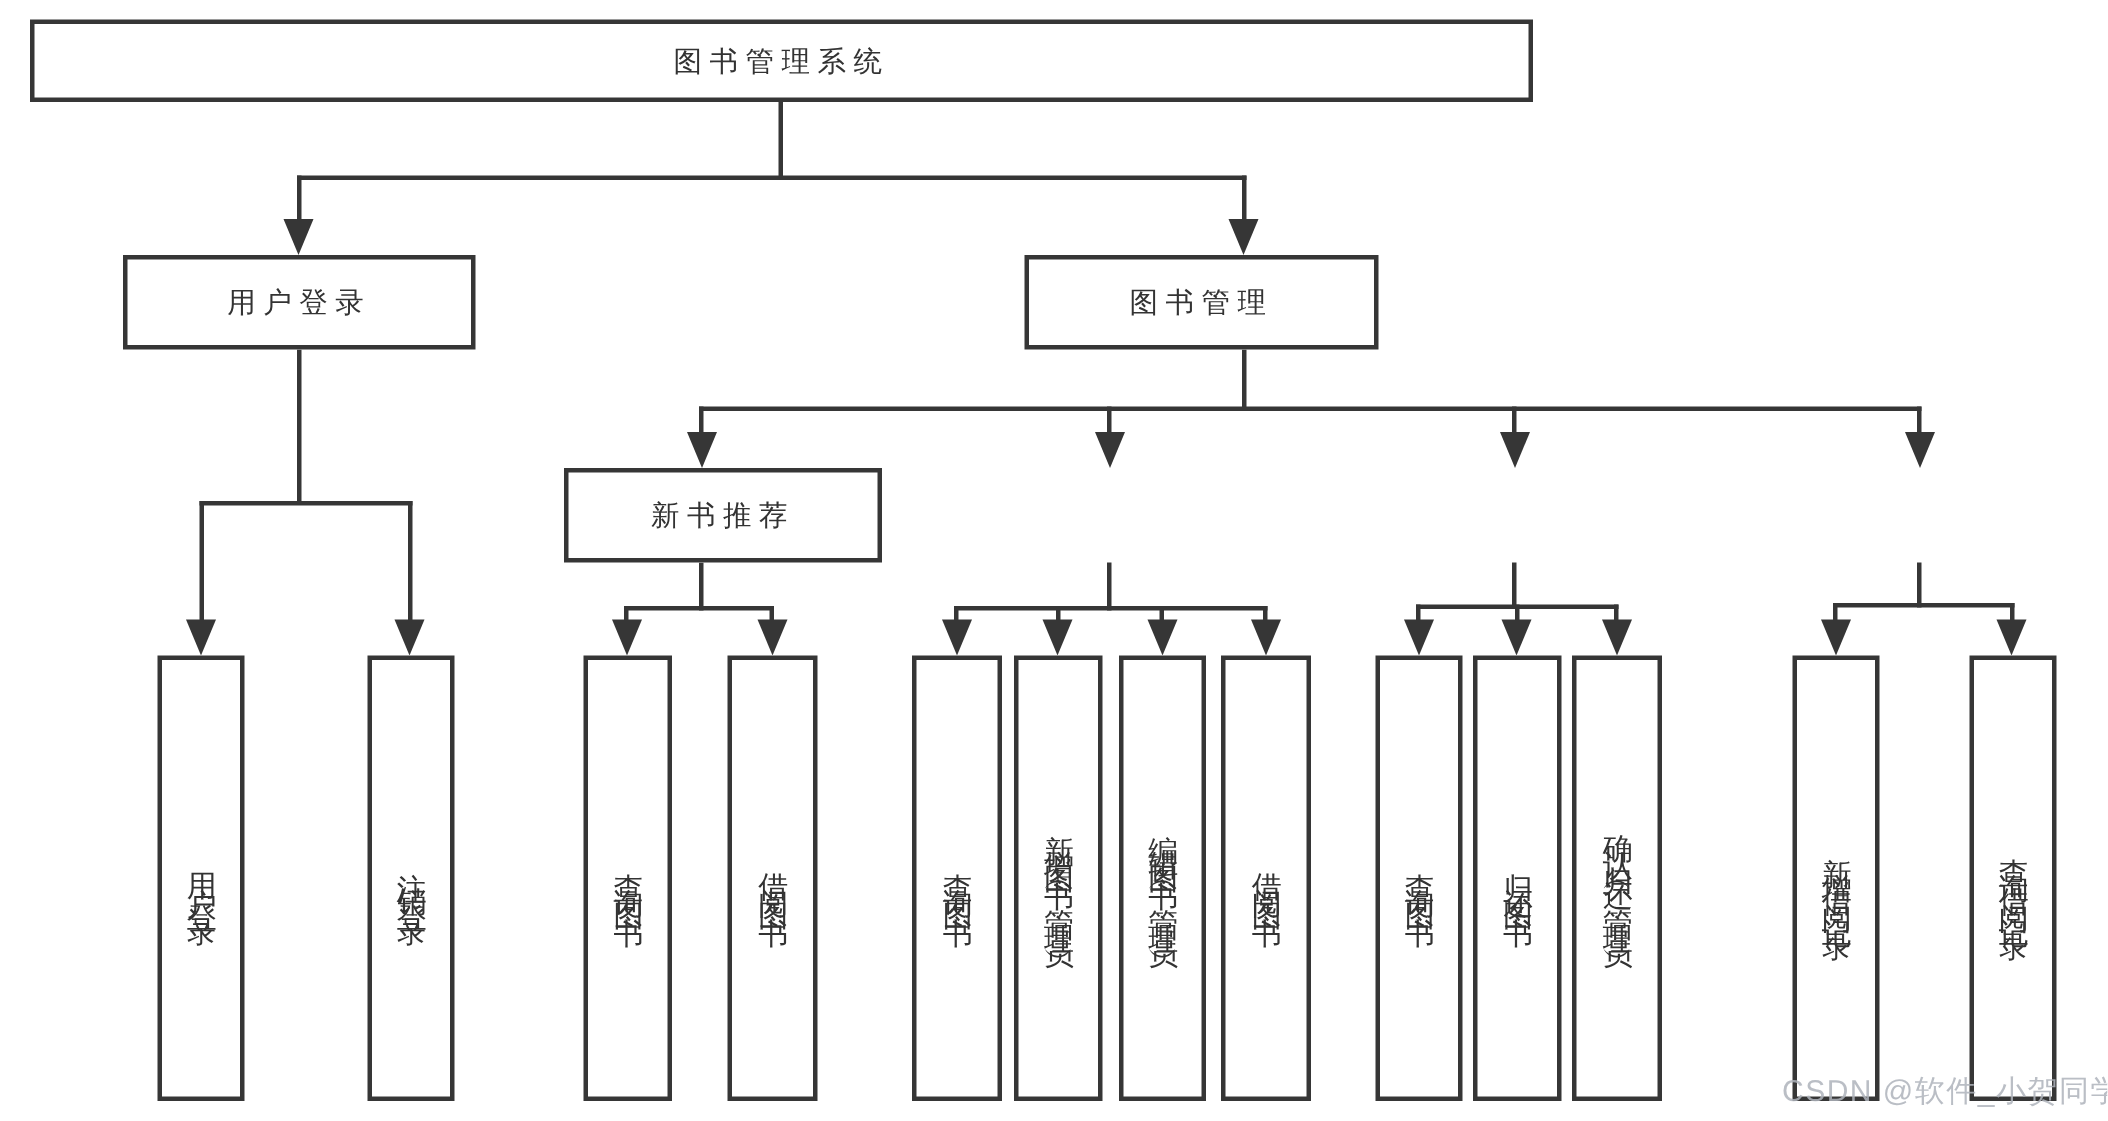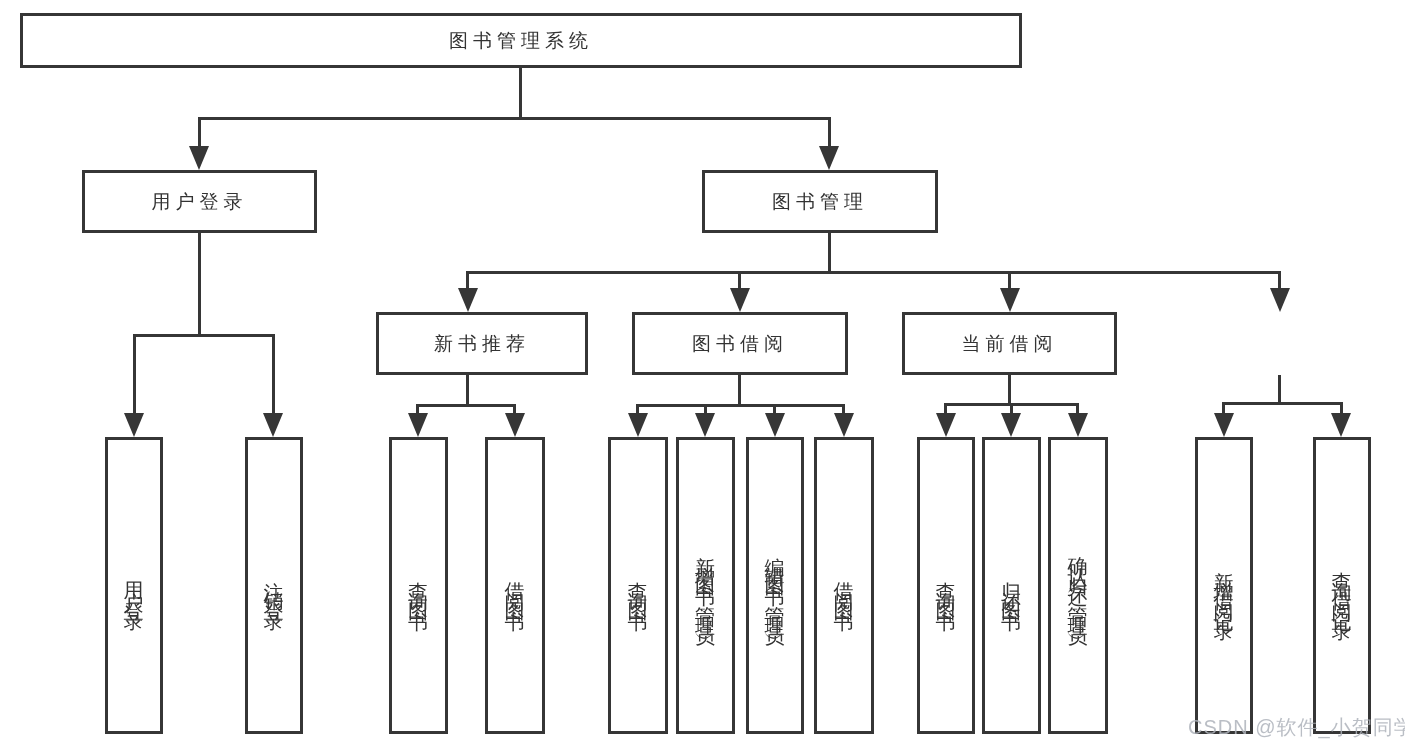--- a/index.html
+++ b/index.html
@@ -122,32 +122,26 @@
   <div class="head" style="left:1214px;top:413px"></div>
   <div class="head" style="left:1331px;top:413px"></div>
 
   <div class="box" style="left:20px;top:13px;width:1002px;height:55px">
     <span class="hlabel">图书管理系统</span>
   </div>
 
   <div class="box" style="left:82px;top:170px;width:235px;height:63px">
     <span class="hlabel">用户登录</span>
   </div>
-  <div class="box" style="left:702px;top:170px;width:236px;height:63px">
+  <div class="box" style="left:683px;top:170px;width:236px;height:63px">
     <span class="hlabel">图书管理</span>
   </div>
 
   <div class="box" style="left:376px;top:312px;width:212px;height:63px">
     <span class="hlabel">新书推荐</span>
-  </div>
-  <div class="box" style="left:632px;top:312px;width:216px;height:63px">
-    <span class="hlabel">图书借阅</span>
-  </div>
-  <div class="box" style="left:902px;top:312px;width:215px;height:63px">
-    <span class="hlabel">当前借阅</span>
   </div>
 
   <div class="box" style="left:105px;top:437px;width:58px;height:297px">
     <span class="vlabel">用户登录</span>
   </div>
   <div class="box" style="left:245px;top:437px;width:58px;height:297px">
     <span class="vlabel">注销登录</span>
   </div>
 
   <div class="box" style="left:389px;top:437px;width:59px;height:297px">

